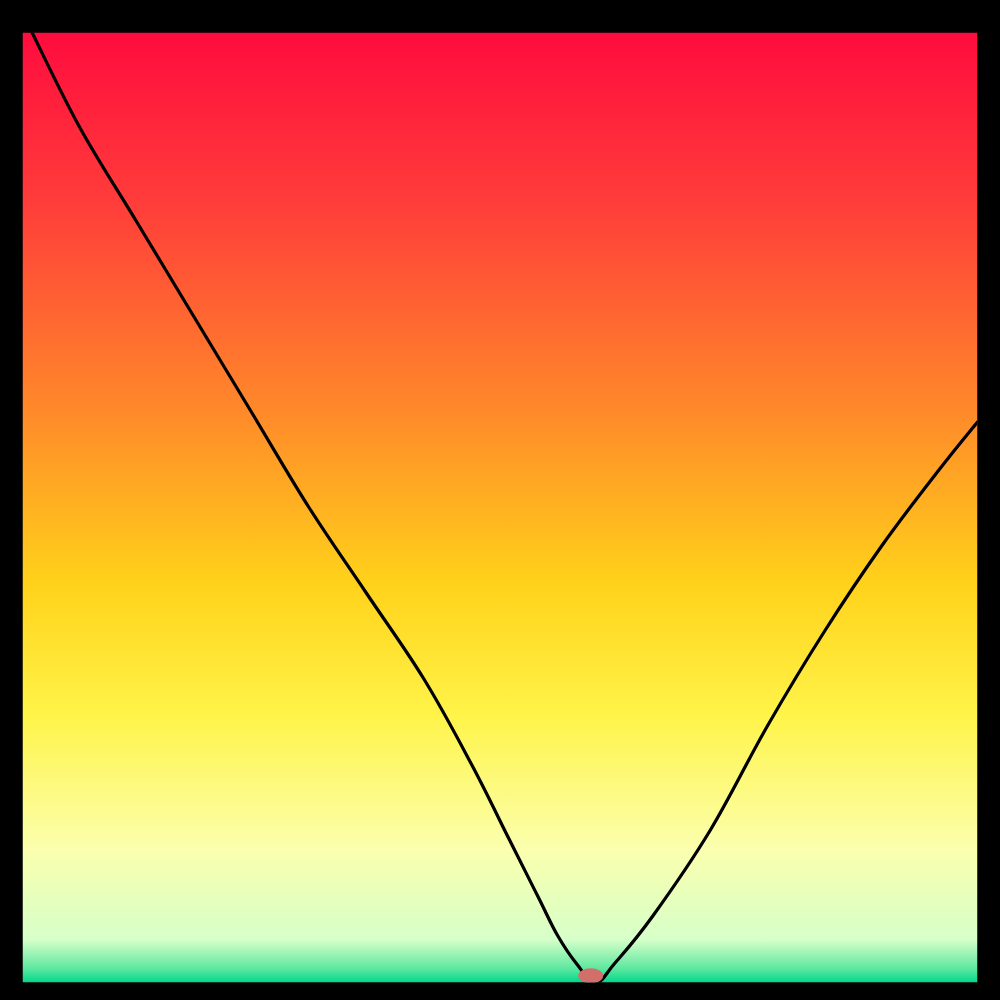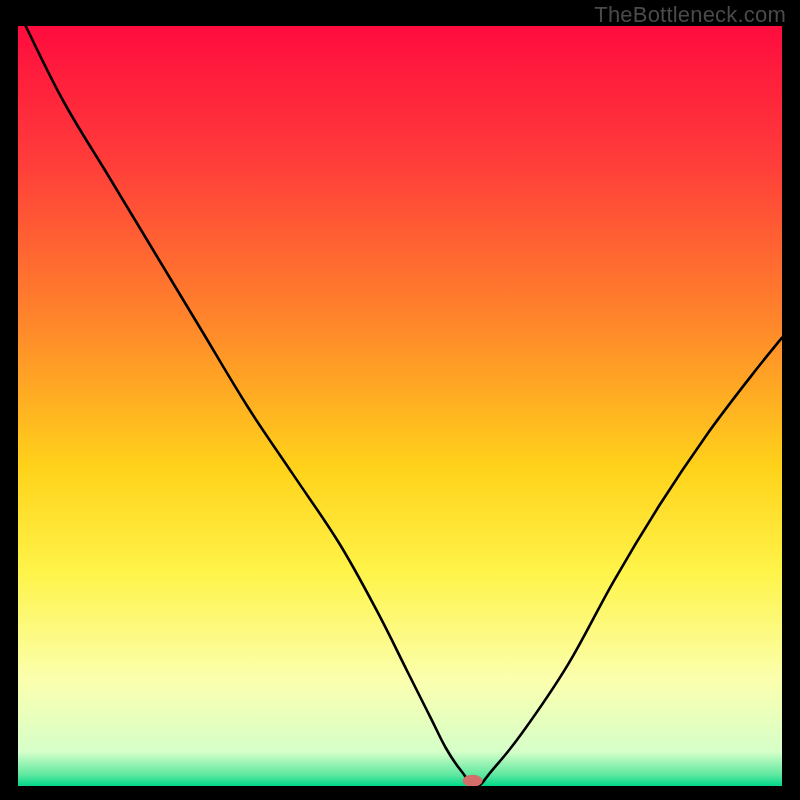--- a/index.html
+++ b/index.html
@@ -35,21 +35,20 @@
     height: 760px;
   }
   svg {
     display: block;
   }
 </style>
 </head>
 <body>
 
 <div class="frame">
-  <div class="watermark">TheBottleneck.com</div>
 
   <div class="plot-wrap">
     <svg id="chart-svg" width="764" height="760" viewBox="0 0 764 760">
       <defs>
         <linearGradient id="bg-grad" x1="0" y1="0" x2="0" y2="1">
             <stop offset="0%" stop-color="#ff0c3e"></stop>
             <stop offset="18%" stop-color="#ff3d3a"></stop>
             <stop offset="40%" stop-color="#ff8a2a"></stop>
             <stop offset="57.99999999999999%" stop-color="#ffd21a"></stop>
             <stop offset="72%" stop-color="#fff44a"></stop>

